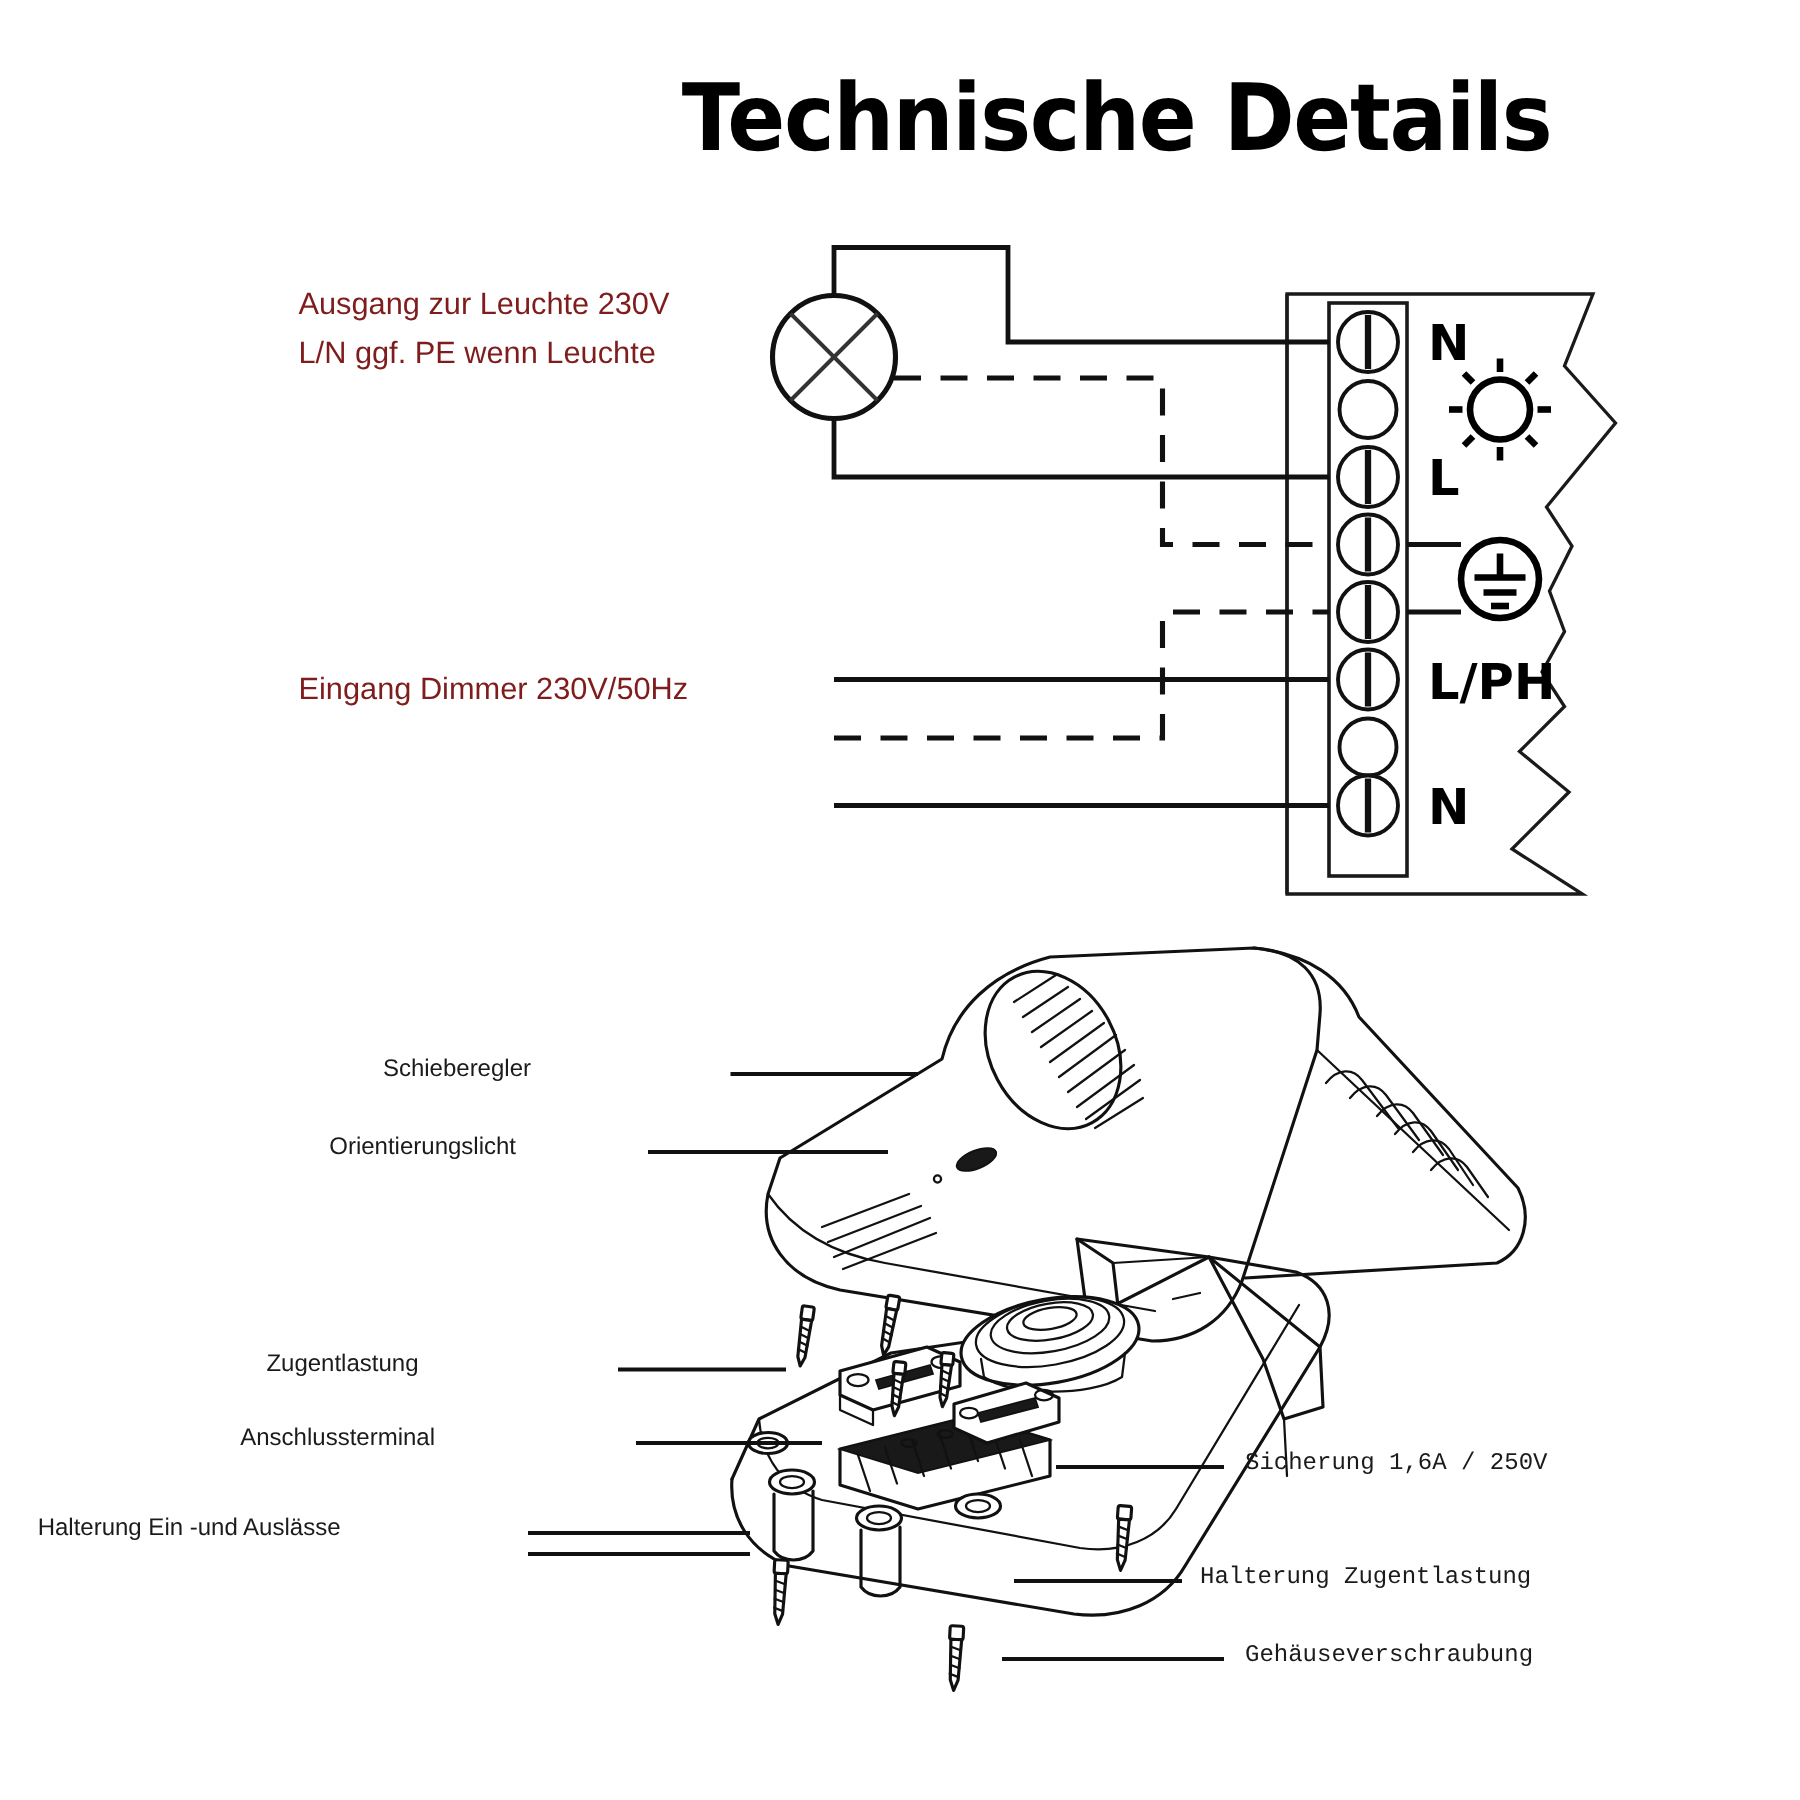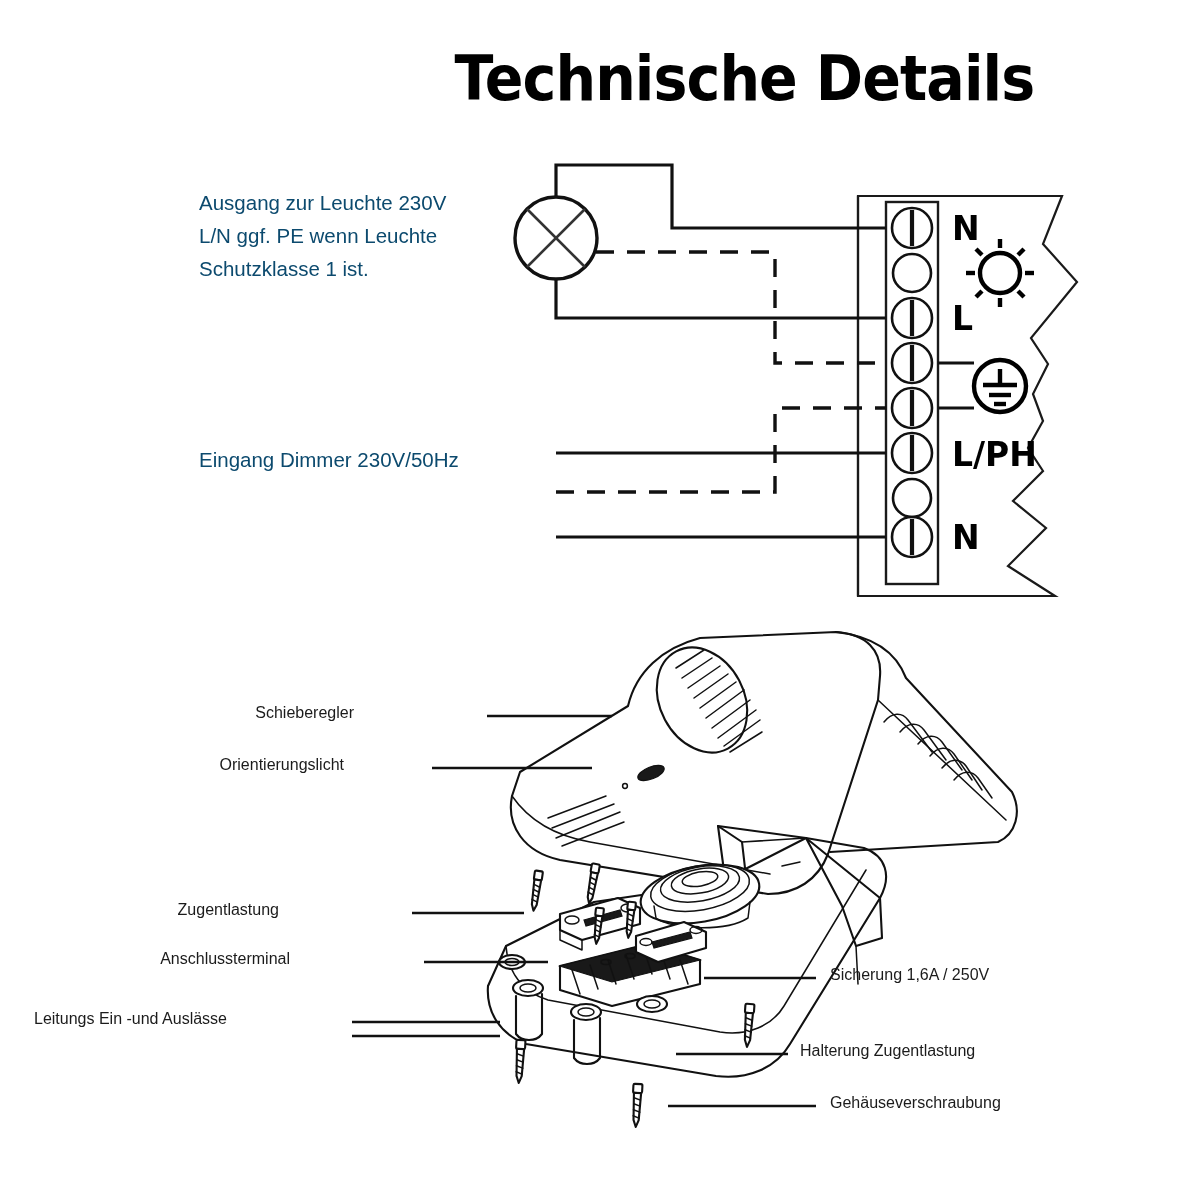--- a/index.html
+++ b/index.html
@@ -23,34 +23,34 @@
     color:#000;
     white-space:nowrap;
     transform:scaleX(0.92);
     transform-origin:right top;
   }
 
   .txtblock{
     position:absolute;
     font-size:20.5px;
     line-height:33px;
-    color:#0c4a6e;
+    color:#7f1d1d;
     white-space:nowrap;
   }
   #tb-out{left:199px;top:186px;}
   #tb-in{left:199px;top:443px;}
 
   .calloutlabel{
     position:absolute;
     font-size:16px;
     color:#1b1b1b;
     white-space:nowrap;
     line-height:1;
   }
-  .cl-right{text-align:center;}
+  .cl-right{text-align:center;font-family:Liberation Mono, monospace;}
   .cl-left{text-align:right;}
 
   svg{position:absolute;left:0;top:0;overflow:visible;}
   #wiring{width:1200px;height:1200px;}
   #device{width:1200px;height:1200px;}
 
   .ln{fill:none;stroke:#111;stroke-width:3.2;}
   .ln-dash{fill:none;stroke:#111;stroke-width:3.4;stroke-dasharray:18 13;}
   .case{fill:none;stroke:#1a1a1a;stroke-width:2.2;}
   .strip{fill:#fff;stroke:#1a1a1a;stroke-width:2.4;}
@@ -70,21 +70,20 @@
 </head>
 <body>
 
 <div id="page">
 
   <div class="title">Technische Details</div>
 
   <div class="txtblock" id="tb-out">
     <div>Ausgang zur Leuchte 230V</div>
     <div>L/N ggf. PE wenn Leuchte</div>
-    <div>Schutzklasse 1 ist.</div>
   </div>
 
   <div class="txtblock" id="tb-in">
     <div>Eingang Dimmer 230V/50Hz</div>
   </div>
 
   <svg id="wiring" viewBox="0 0 1200 1200">
 
     <g>
       <path class="case" d="M 858 196 L 1062 196 L 1043 244 L 1077 282 L 1031 338
@@ -394,19 +393,19 @@
       <line class="leader" x1="704" y1="978" x2="816" y2="978"></line>
       <line class="leader" x1="676" y1="1054" x2="788" y2="1054"></line>
       <line class="leader" x1="668" y1="1106" x2="816" y2="1106"></line>
     </g>
   </svg>
 
   <div class="calloutlabel cl-left" style="right:722px;top:705px;">Schieberegler</div>
   <div class="calloutlabel cl-left" style="right:732px;top:757px;">Orientierungslicht</div>
   <div class="calloutlabel cl-left" style="right:797px;top:902px;">Zugentlastung</div>
   <div class="calloutlabel cl-left" style="right:786px;top:951px;">Anschlussterminal</div>
-  <div class="calloutlabel cl-left" style="right:849px;top:1011px;">Leitungs Ein -und  Auslässe</div>
+  <div class="calloutlabel cl-left" style="right:849px;top:1011px;">Halterung Ein -und  Auslässe</div>
 
   <div class="calloutlabel cl-right" style="left:830px;top:967px;">Sicherung 1,6A / 250V</div>
   <div class="calloutlabel cl-right" style="left:800px;top:1043px;">Halterung Zugentlastung</div>
   <div class="calloutlabel cl-right" style="left:830px;top:1095px;">Gehäuseverschraubung</div>
 
 </div>
 
 </body></html>

